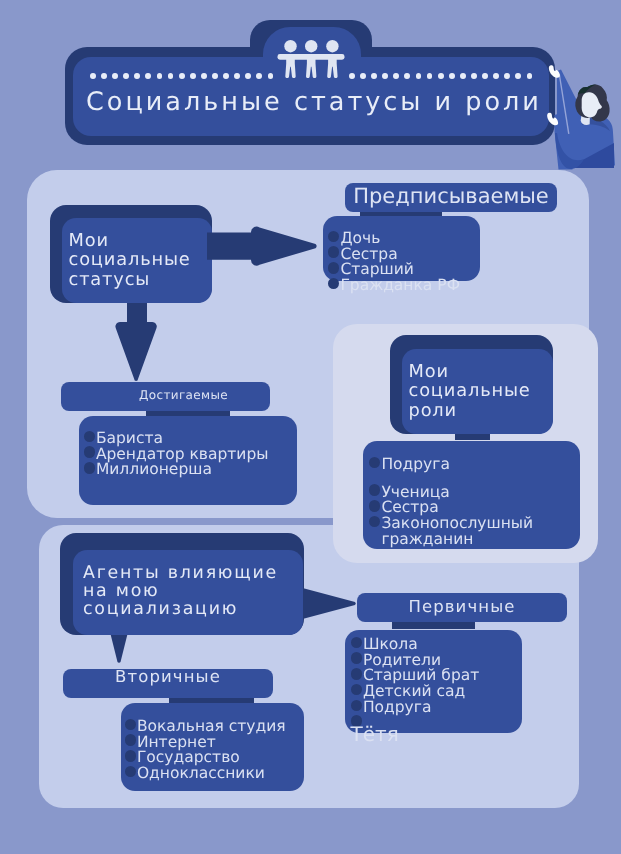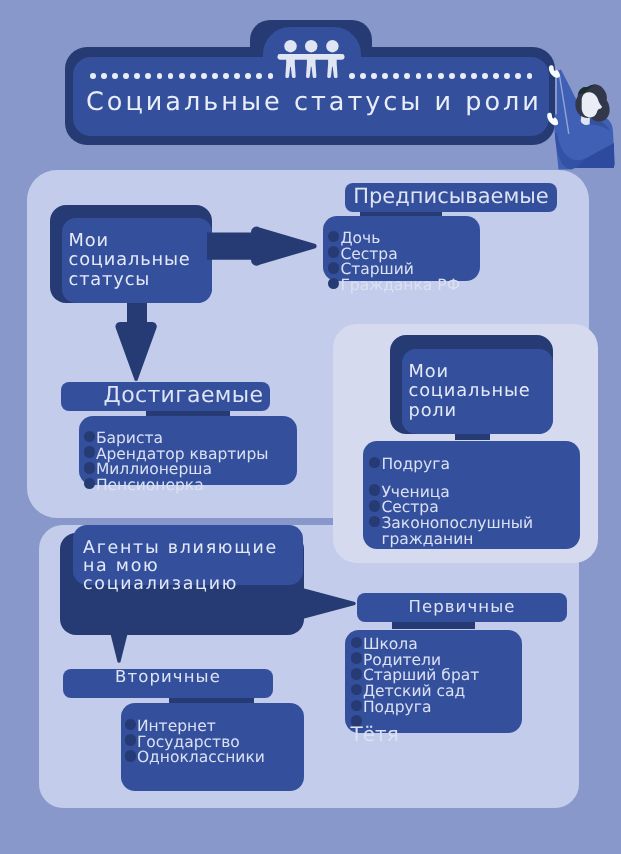--- a/index.html
+++ b/index.html
@@ -167,39 +167,35 @@
           <span class="bullet" style="width: 11.4px; height: 11.4px; margin-top: -0.3px; margin-right: 1px;"></span>
           <span>Гражданка РФ</span>
         </div>
       </div>
 
     <svg class="abs" style="left:112px;top:298px;" width="50" height="90" viewBox="0 0 50 90">
       <path d="M15 5 h20 v19 h5 a4.5 4.5 0 0 1 4.5 6 l-18.5 51 a1.9 1.9 0 0 1 -3.8 0 l-18.5 -51 a4.5 4.5 0 0 1 4.5 -6 h6.8 z" fill="#263b74"></path>
     </svg>
 
     <div class="connector" style="left:146px;top:409px;width:84px;height:10px;"></div>
-    <div class="pill" style="left:61px;top:382px;width:209px;height:28.5px;font-size:22px;padding-bottom:2px;letter-spacing:0.35px;padding-left:36px;">
+    <div class="pill" style="left:61px;top:382px;width:209px;height:28.5px;font-size:12px;padding-bottom:2px;letter-spacing:0.35px;padding-left:36px;">
       <span>Достигаемые</span>
     </div>
-    <div class="lbox" style="left:79px;top:416px;width:218px;height:69px;padding:15px 0 0 4.5px;">
+    <div class="lbox" style="left:79px;top:416px;width:218px;height:89px;padding:15px 0 0 4.5px;">
         <div class="lrow" style="font-size: 15.5px; line-height: 15.7px;">
           <span class="bullet" style="width: 11.4px; height: 11.4px; margin-top: -0.3px; margin-right: 1px;"></span>
           <span>Бариста</span>
         </div>
         <div class="lrow" style="font-size: 15.5px; line-height: 15.7px;">
           <span class="bullet" style="width: 11.4px; height: 11.4px; margin-top: -0.3px; margin-right: 1px;"></span>
           <span>Арендатор квартиры</span>
         </div>
         <div class="lrow" style="font-size: 15.5px; line-height: 15.7px;">
           <span class="bullet" style="width: 11.4px; height: 11.4px; margin-top: -0.3px; margin-right: 1px;"></span>
           <span>Миллионерша</span>
-        </div>
-        <div class="lrow" style="font-size: 15.5px; line-height: 15.7px;">
-          <span class="bullet" style="width: 11.4px; height: 11.4px; margin-top: -0.3px; margin-right: 1px;"></span>
-          <span>Пенсионерка</span>
         </div>
       </div>
   </div>
 
   <div>
     <div class="connector" style="left:455px;top:430px;width:35px;height:10px;"></div>
     <div class="mbox-dark" style="left:390px;top:335px;width:163px;height:99px;"></div>
     <div class="mbox" style="left:402px;top:349px;width:151px;height:85px;padding:13px 0 0 6.5px;font-size:17.8px;line-height:19.4px;letter-spacing:0.85px;">
       <span>Мои</span>
       <span>социальные</span>
@@ -226,21 +222,21 @@
   </div>
 
   <div>
     <svg class="abs" style="left:295px;top:580px;" width="70" height="50" viewBox="0 0 70 50">
       <path d="M0 6 L60 22 a2 2 0 0 1 0 3 L0 41 z" fill="#263b74"></path>
     </svg>
     <svg class="abs" style="left:104px;top:628px;" width="36" height="45" viewBox="0 0 36 45">
       <path d="M5 0 h20 l-8.5 34 a1.8 1.8 0 0 1 -3 0 z" fill="#263b74"></path>
     </svg>
     <div class="mbox-dark" style="left:60px;top:533px;width:244px;height:102px;"></div>
-    <div class="mbox" style="left:73px;top:525px;width:230px;height:60px;padding:15px 0 0 10px;font-size:17.4px;line-height:17.8px;letter-spacing:1.75px;">
+    <div class="mbox" style="left:73px;top:550px;width:230px;height:85px;padding:15px 0 0 10px;font-size:17.4px;line-height:17.8px;letter-spacing:1.75px;">
       <span>Агенты влияющие</span>
       <span>на мою</span>
       <span>социализацию</span>
     </div>
 
     <div class="connector" style="left:392px;top:619px;width:83px;height:10px;"></div>
     <div class="pill" style="left:357px;top:593px;width:210px;height:29px;font-size:16.5px;padding-bottom:2px;letter-spacing:1.1px;">
       <span>Первичные</span>
     </div>
     <div class="lbox" style="left:345px;top:630px;width:177px;height:103px;padding:7px 0 0 5.5px;">
@@ -270,20 +266,24 @@
         </div>
       </div>
 
     <div class="connector" style="left:169px;top:694px;width:85px;height:10px;"></div>
     <div class="pill" style="left:63px;top:669px;width:210px;height:29px;font-size:16.5px;padding-bottom:14px;letter-spacing:1.1px;">
       <span>Вторичные</span>
     </div>
     <div class="lbox" style="left:121px;top:703px;width:183px;height:88px;padding:16px 0 0 3.5px;">
         <div class="lrow" style="font-size: 15.5px; line-height: 15.7px;">
           <span class="bullet" style="width: 11.4px; height: 11.4px; margin-top: -0.3px; margin-right: 1px;"></span>
+          <span>Вокальная студия</span>
+        </div>
+        <div class="lrow" style="font-size: 15.5px; line-height: 15.7px;">
+          <span class="bullet" style="width: 11.4px; height: 11.4px; margin-top: -0.3px; margin-right: 1px;"></span>
           <span>Интернет</span>
         </div>
         <div class="lrow" style="font-size: 15.5px; line-height: 15.7px;">
           <span class="bullet" style="width: 11.4px; height: 11.4px; margin-top: -0.3px; margin-right: 1px;"></span>
           <span>Государство</span>
         </div>
         <div class="lrow" style="font-size: 15.5px; line-height: 15.7px;">
           <span class="bullet" style="width: 11.4px; height: 11.4px; margin-top: -0.3px; margin-right: 1px;"></span>
           <span>Одноклассники</span>
         </div>

